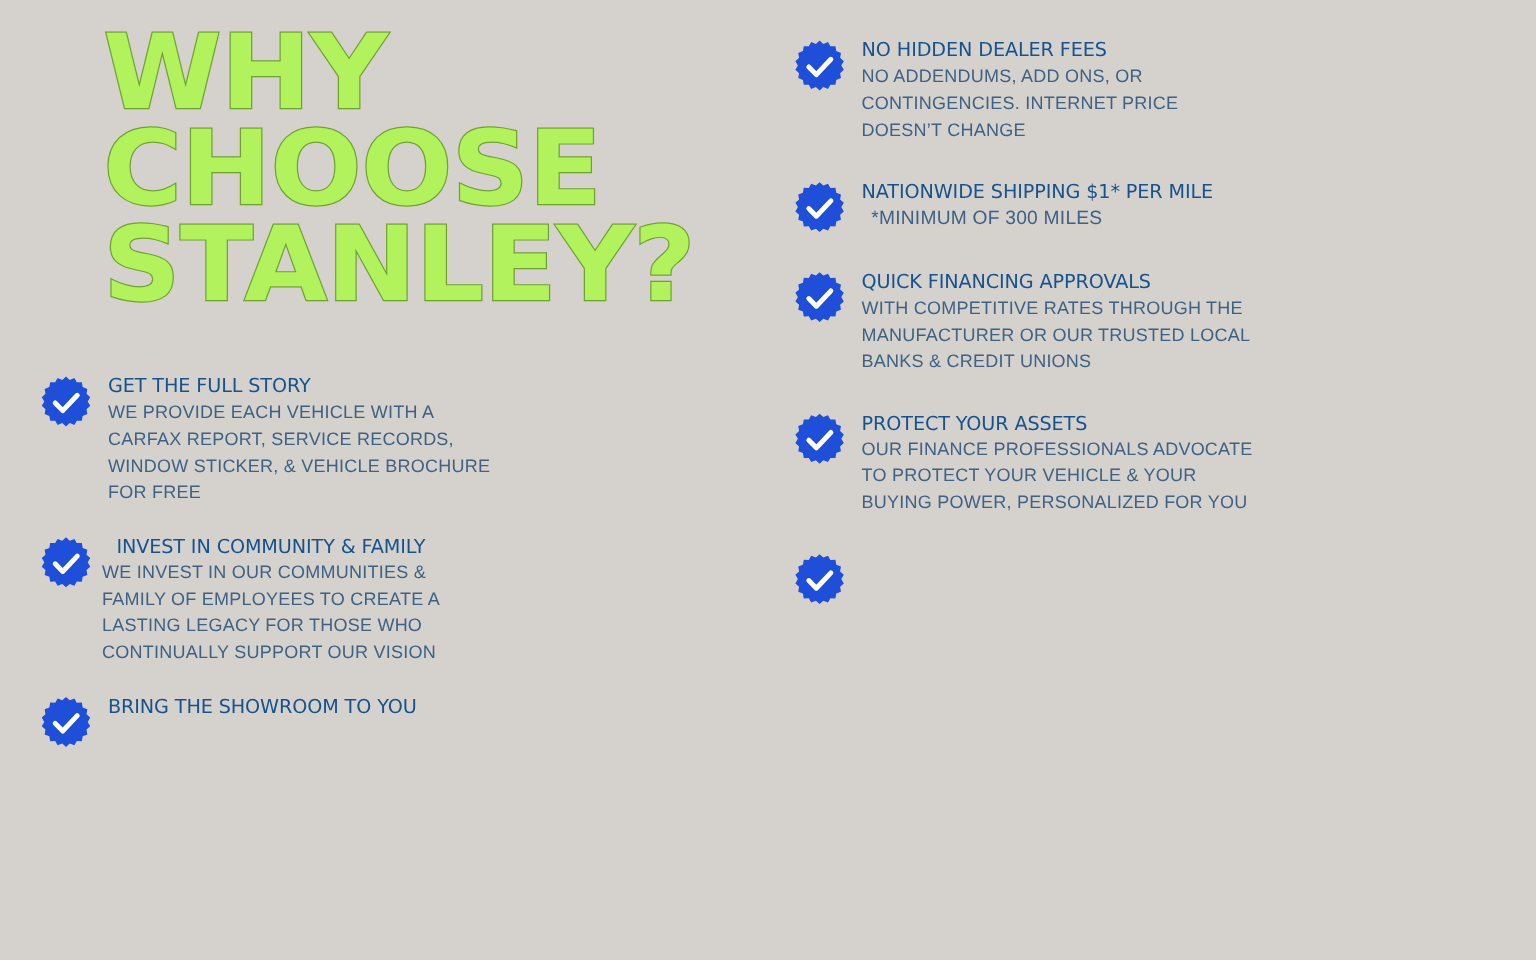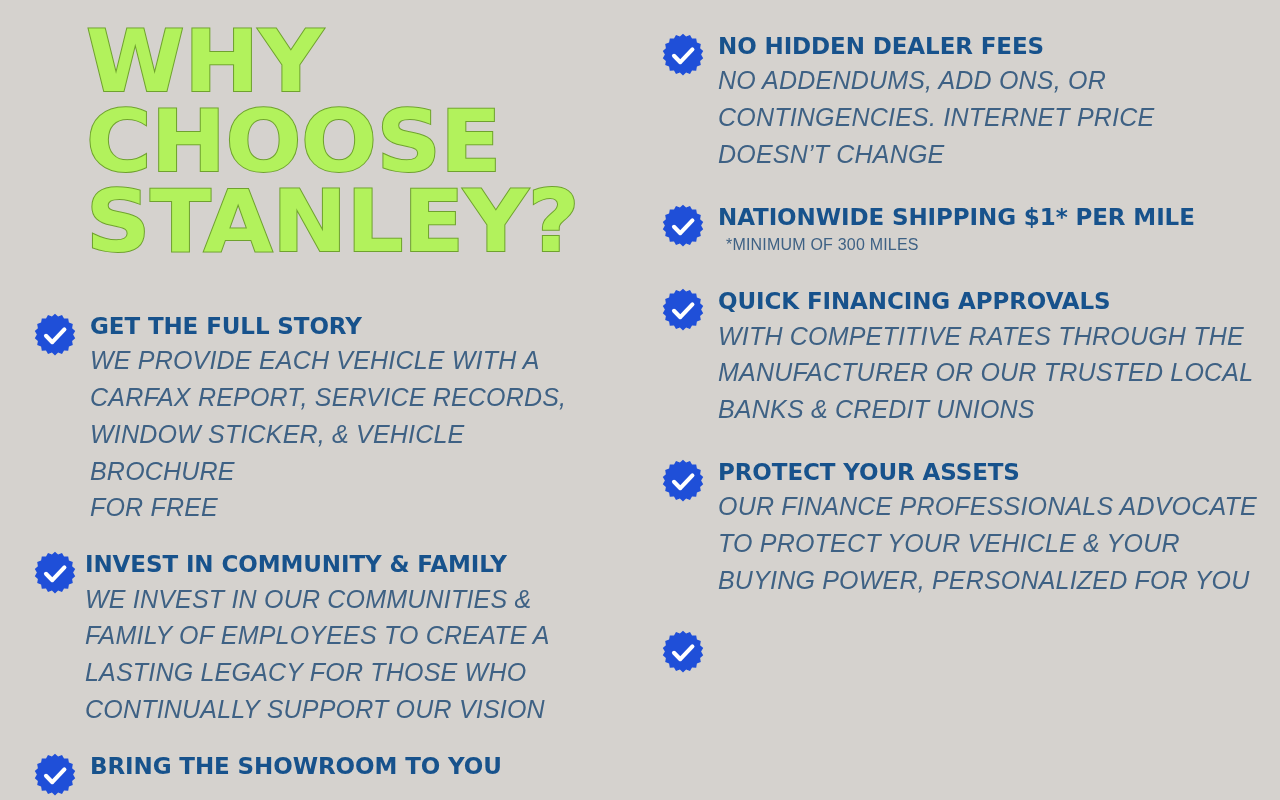--- a/index.html
+++ b/index.html
@@ -80,39 +80,38 @@
     width: 46px;
     height: 46px;
     display: block;
   }
   .badge svg { display: block; width: 46px; height: 46px; }
 
   .feature-title {
     display: block;
     margin: 0 0 1px 0;
     font-family: "DejaVu Sans", sans-serif;
-    font-weight: 700;
-    font-size: 23px;
+    font-weight: 400;
+    font-size: 16px;
     line-height: 1.28;
     letter-spacing: -0.1px;
     color: #17528c;
     text-transform: uppercase;
   }
   .feature-body {
     display: block;
     margin: 0;
     font-family: "Liberation Sans", sans-serif;
     font-weight: 400;
-    font-size: 25px;
+    font-size: 15px;
     line-height: 1.47;
     letter-spacing: 0.2px;
     color: #3e6184;
     text-transform: uppercase;
     white-space: pre-line;
-    font-style: italic;
   }
   .feature-note {
     display: block;
     margin: 0;
     padding-left: 8px;
     font-family: "Liberation Sans", sans-serif;
     font-weight: 400;
     font-size: 16px;
     line-height: 1.5;
     letter-spacing: 0.2px;
@@ -121,21 +120,21 @@
   }
   .feature-body b,
   .feature-strong {
     font-family: "DejaVu Sans", sans-serif;
     font-weight: 700;
     color: #2b5580;
   }
 
   
   .feature.shift-left { padding-left: 53px; }
-  .feature.shift-left .feature-title { margin-left: 0; }
+  .feature.shift-left .feature-title { margin-left: 12px; }
 </style>
 </head>
 <body>
 
 <div class="poster">
 
   <h1 class="headline">WHY
 CHOOSE
 STANLEY?</h1>
 

